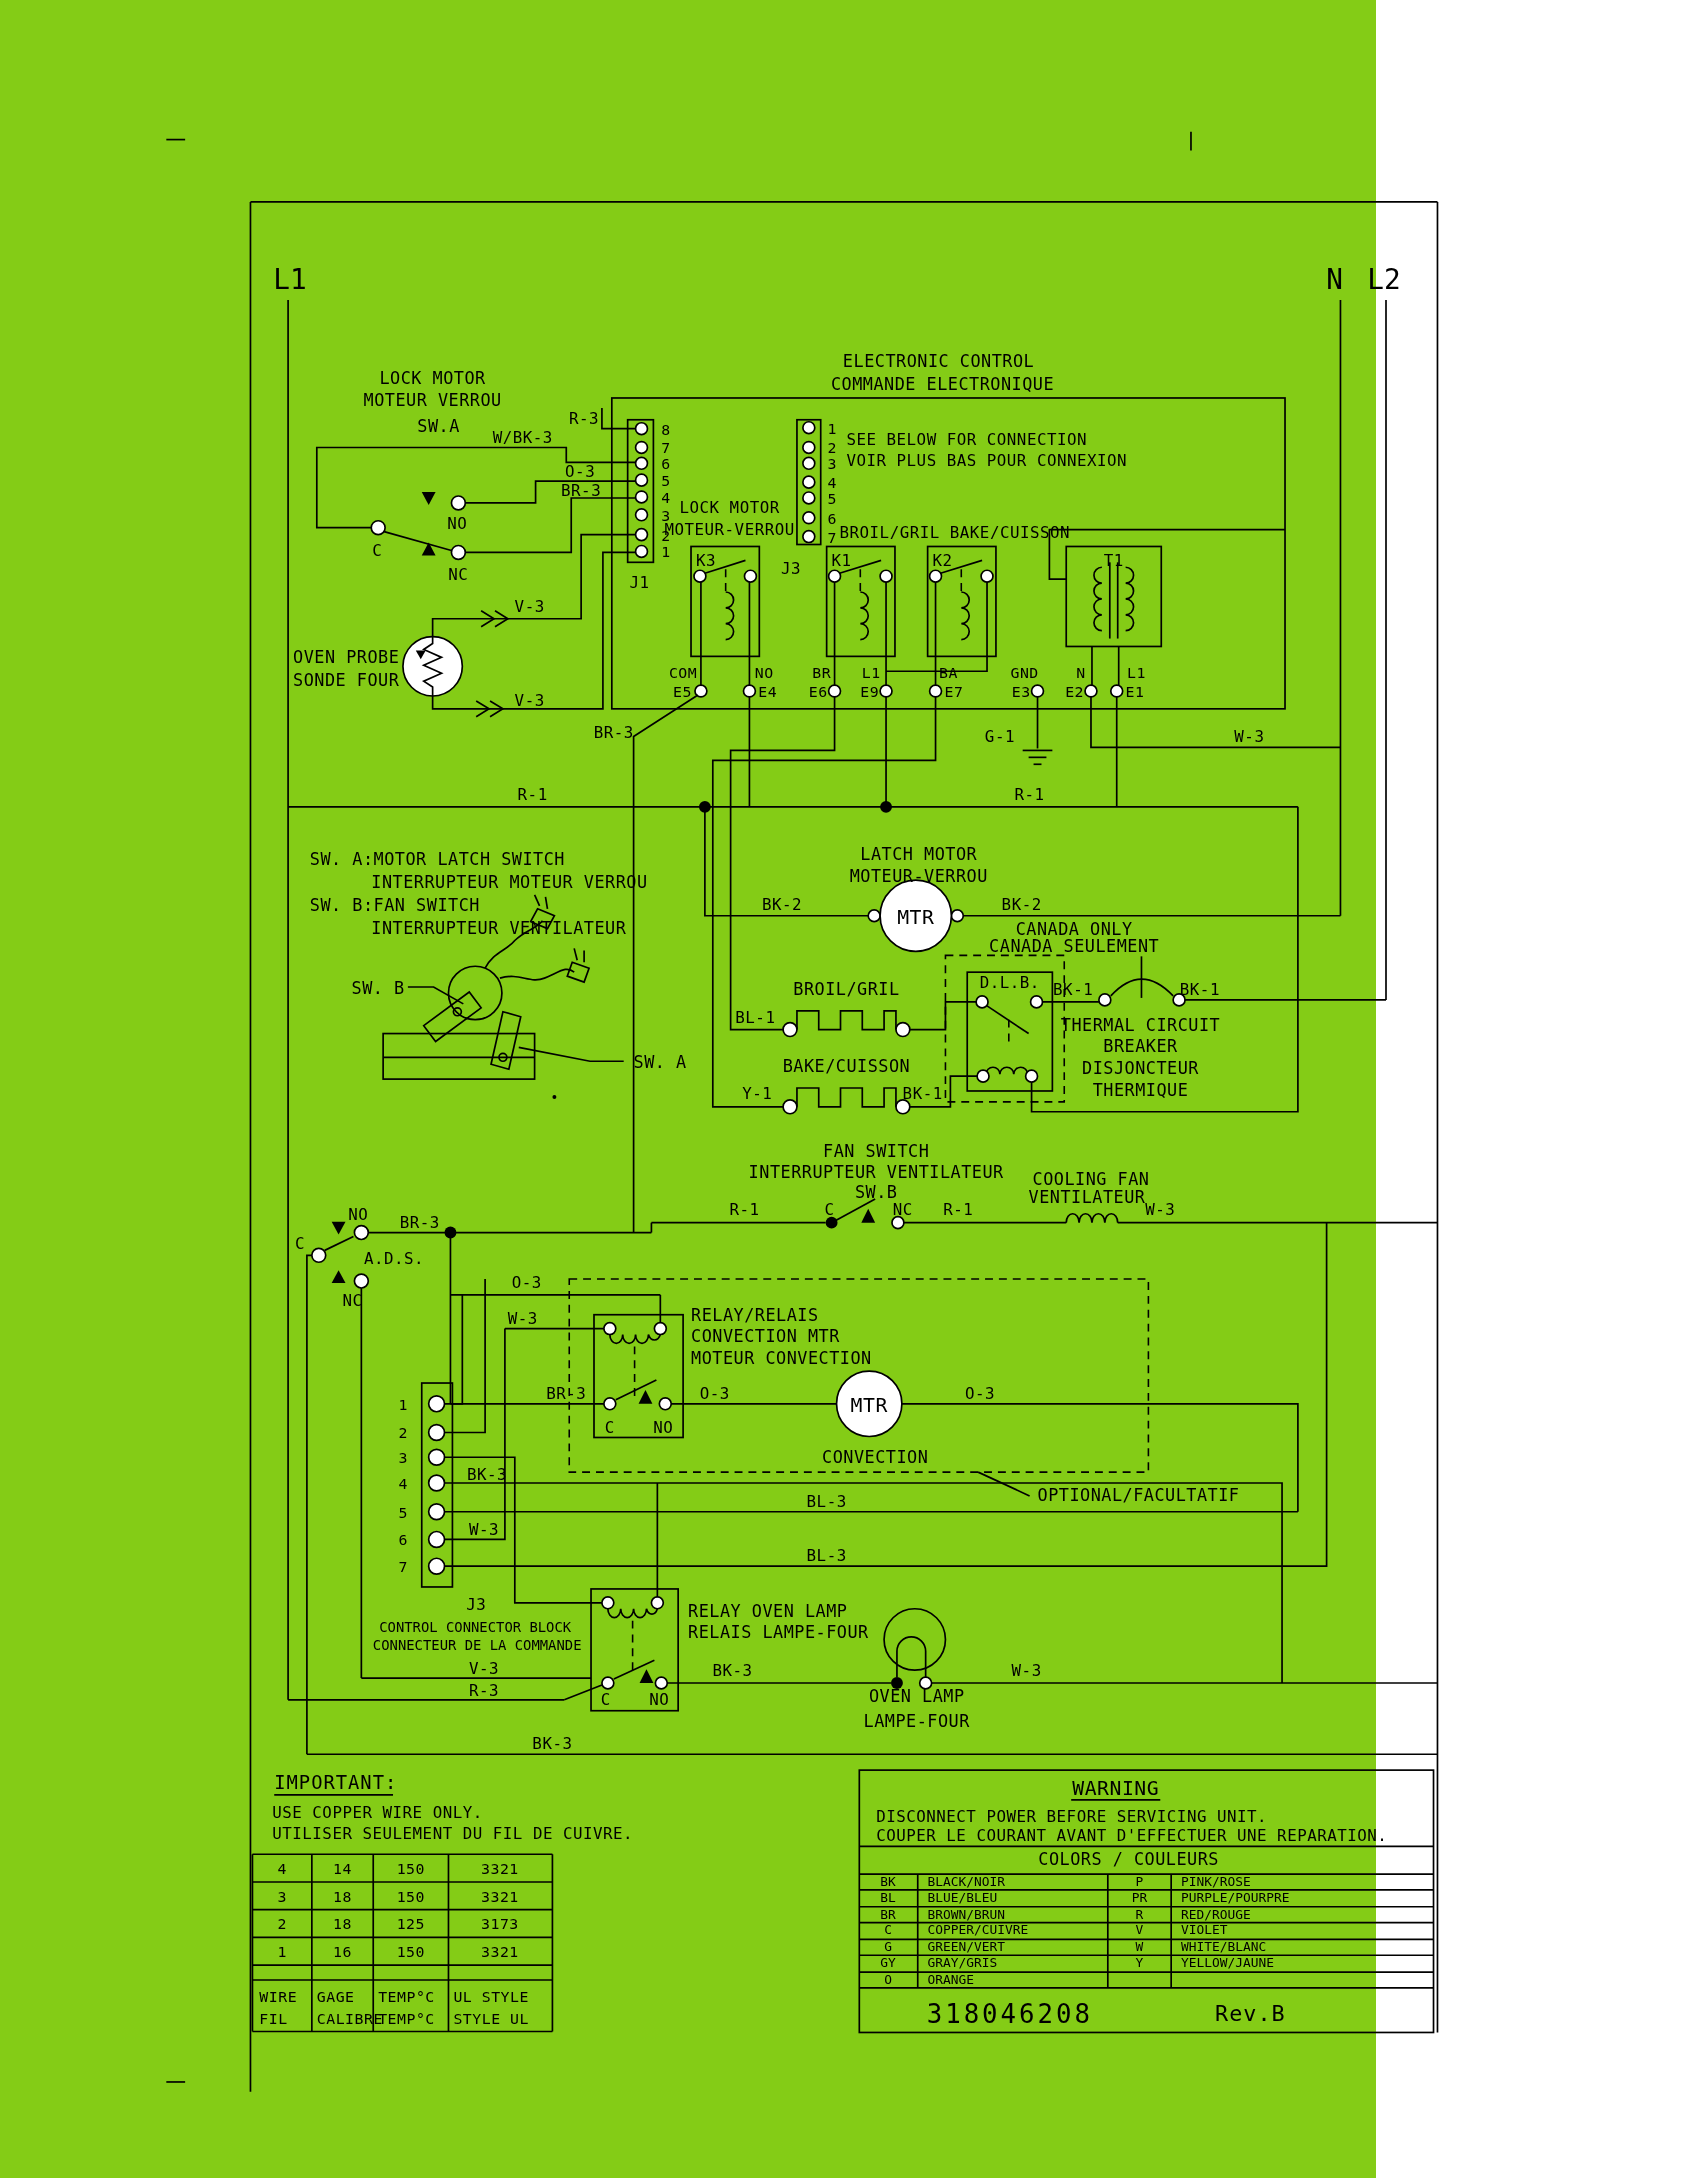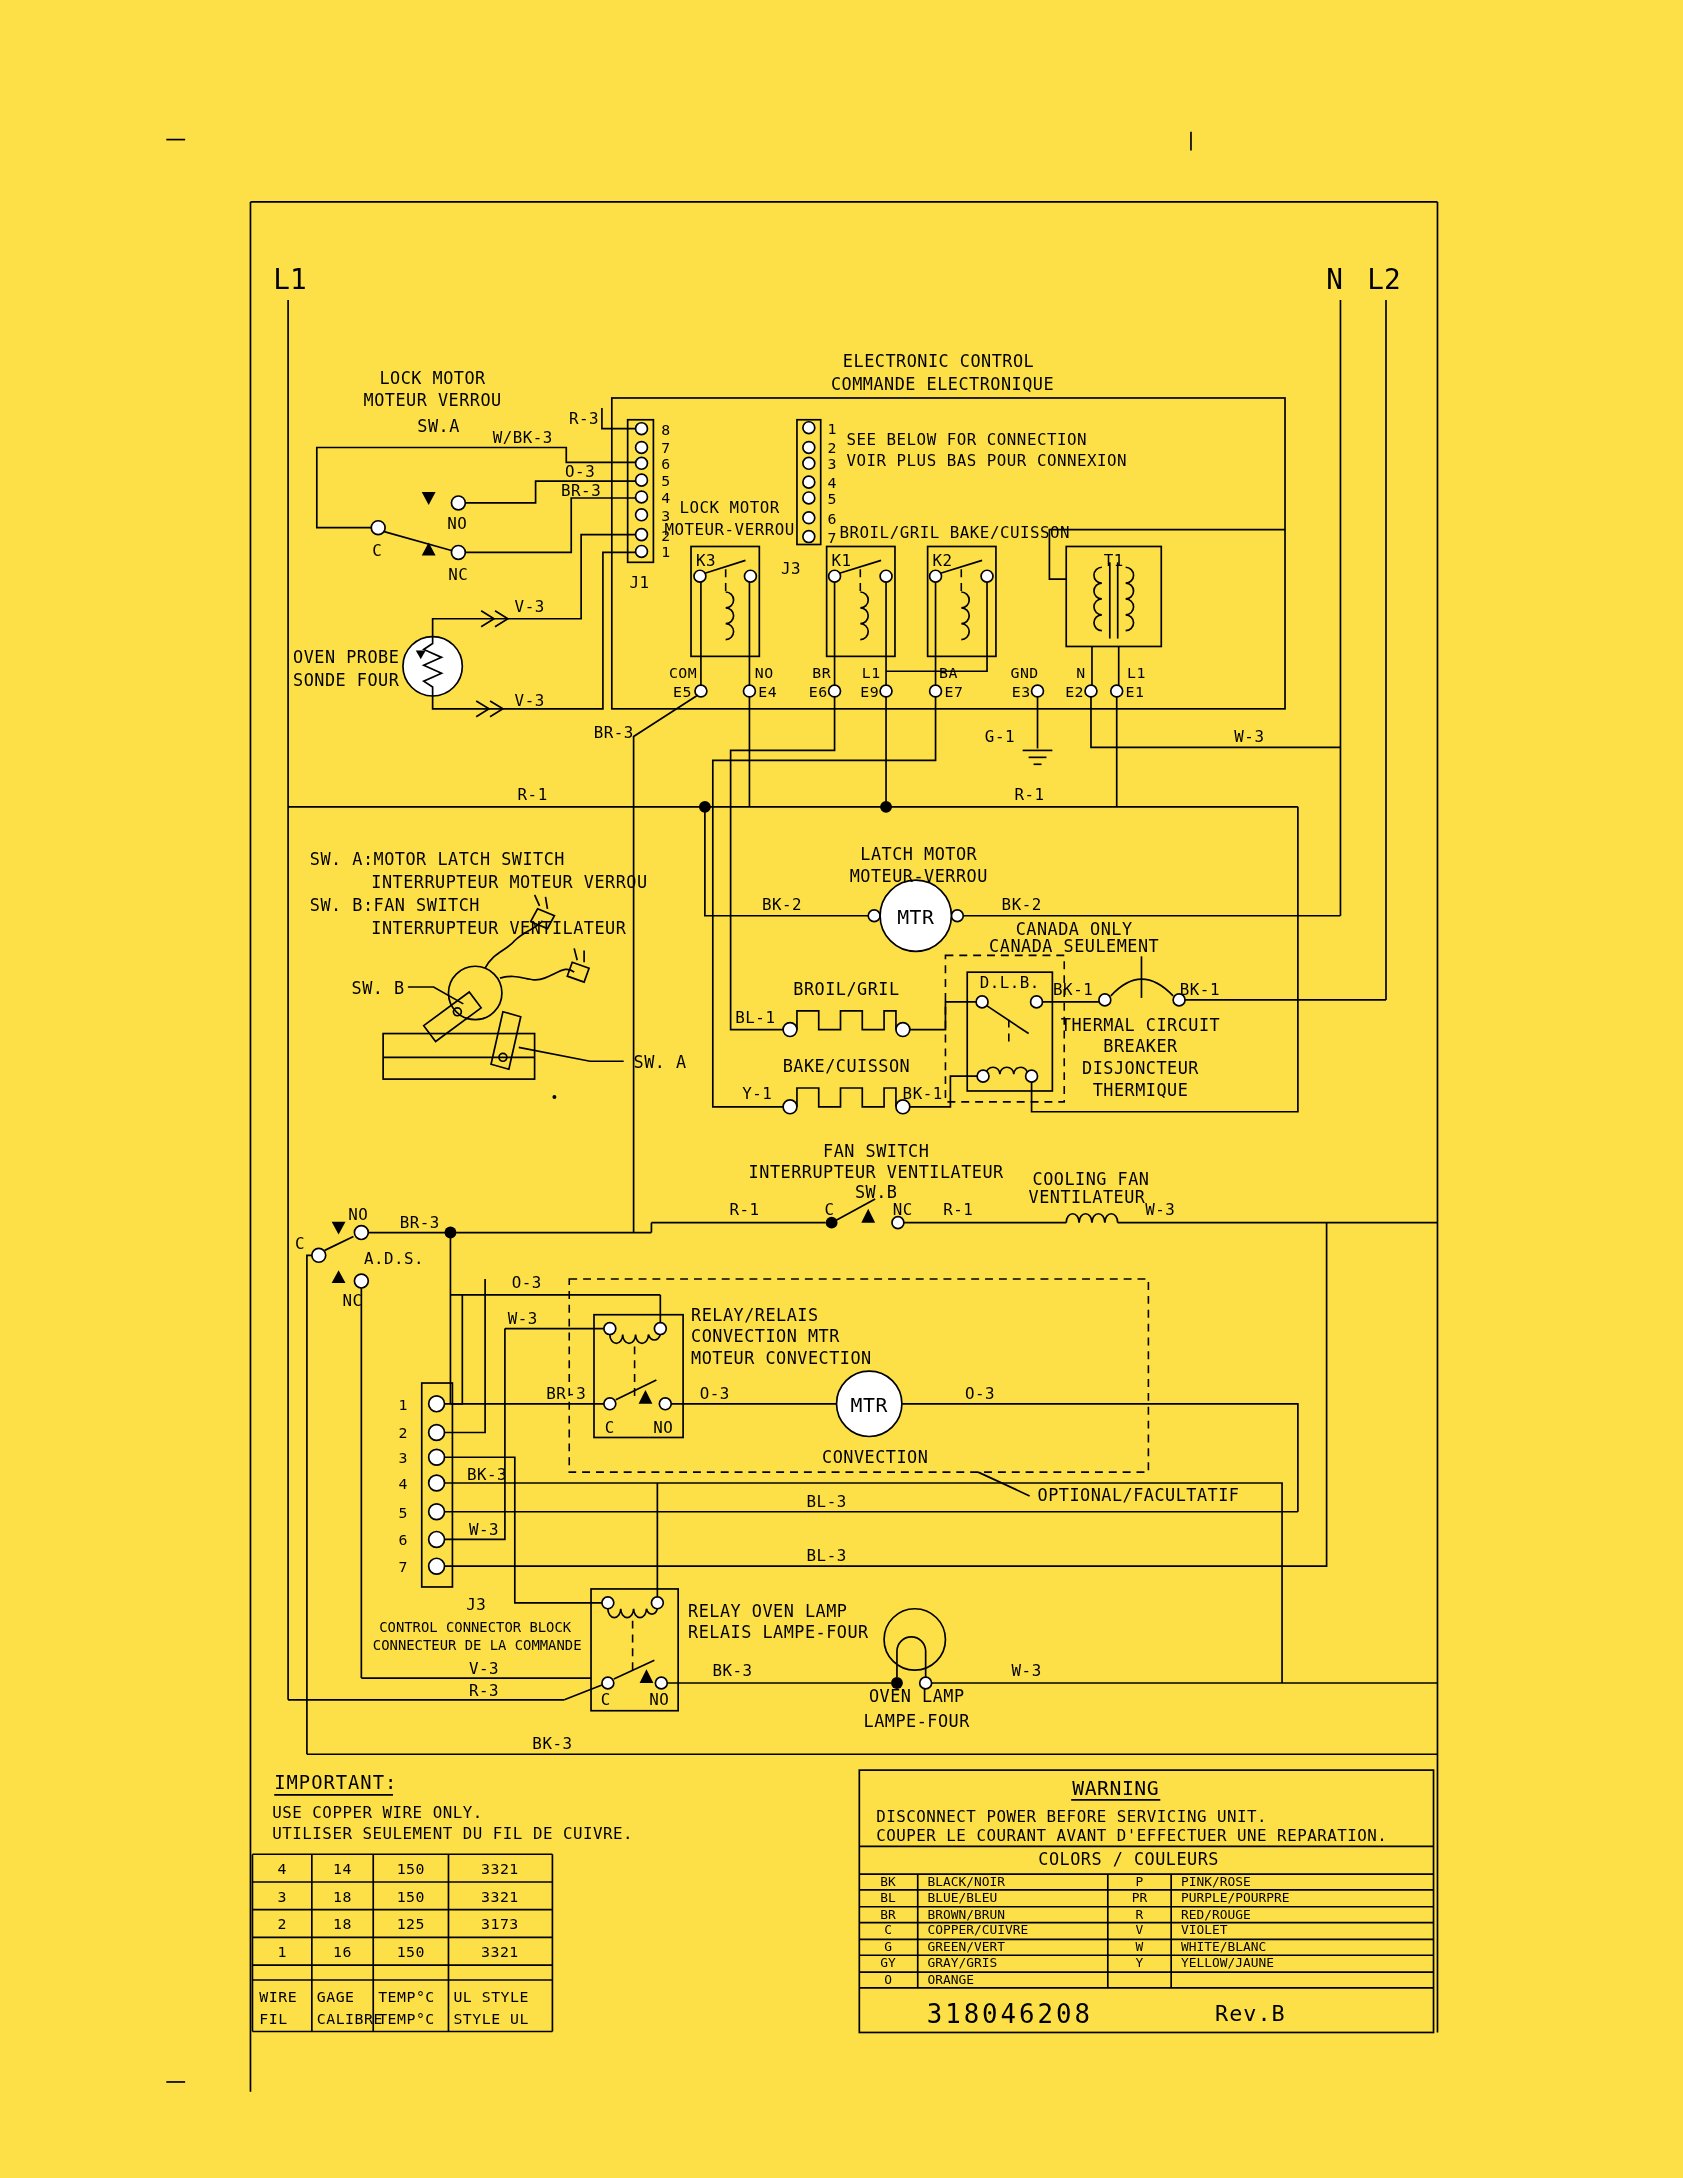--- a/index.html
+++ b/index.html
@@ -1,16 +1,16 @@
 <!DOCTYPE html>
 <html><head>
 <meta charset="utf-8">
 <style>
   html,body{margin:0;padding:0;background:#fff;}
-  .page{width:1683px;height:2178px;position:relative;background:#fde047;}
+  .page{width:1376px;height:2178px;position:relative;background:#84cc16;}
   svg text{font-family:"DejaVu Sans Mono","Liberation Mono",monospace;fill:#000;}
   .w{fill:none;stroke:#000;stroke-width:1.7;}
   .wd{fill:none;stroke:#000;stroke-width:1.6;stroke-dasharray:8 6;}
   .pin{fill:#fff;stroke:#000;stroke-width:1.7;}
   .dotf{fill:#000;stroke:none;}
   .tri{fill:#000;stroke:none;}
   .t13{font-size:13px;}
   .t14{font-size:14px;}
   .t15{font-size:15px;letter-spacing:.5px;}
   .t16{font-size:16px;letter-spacing:.5px;}

